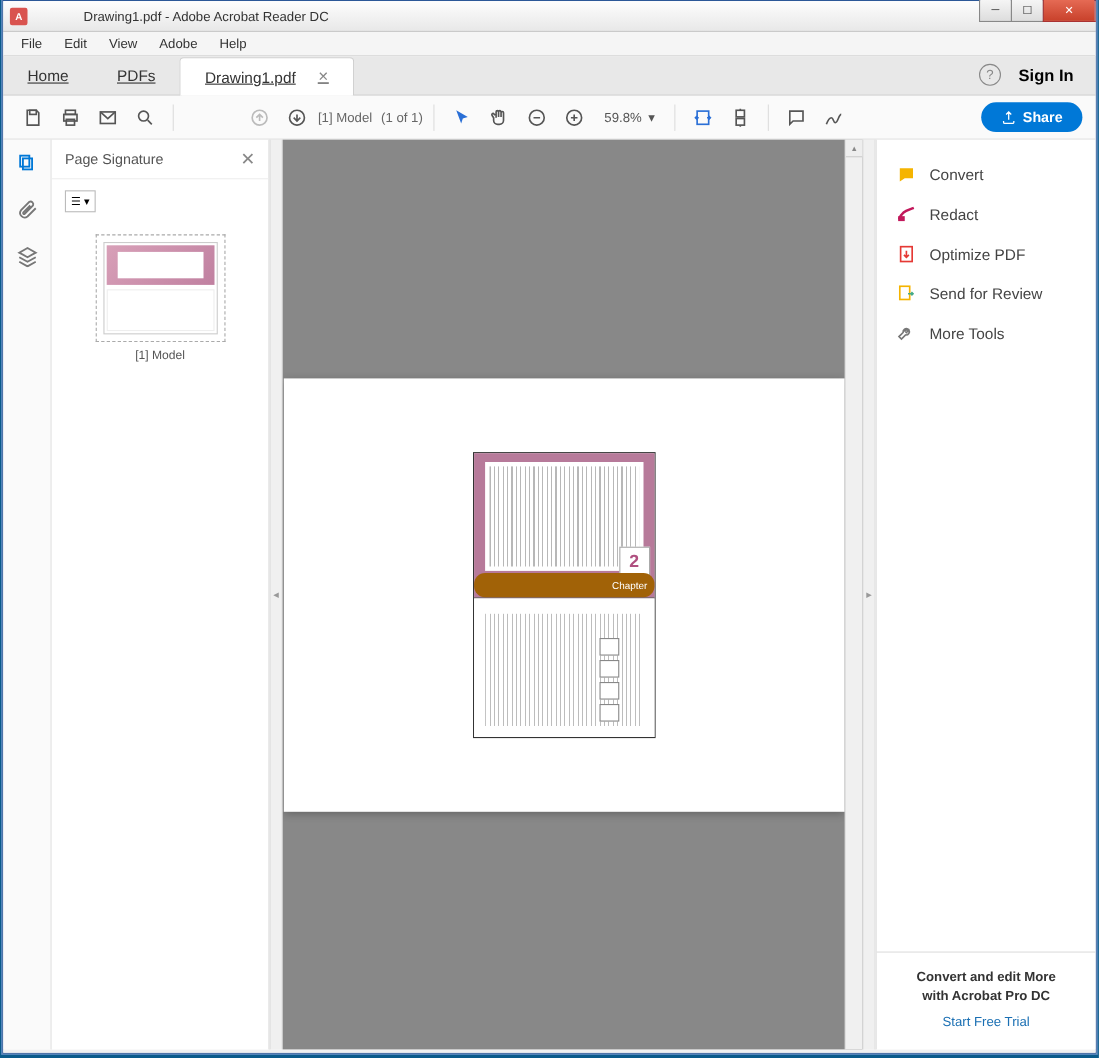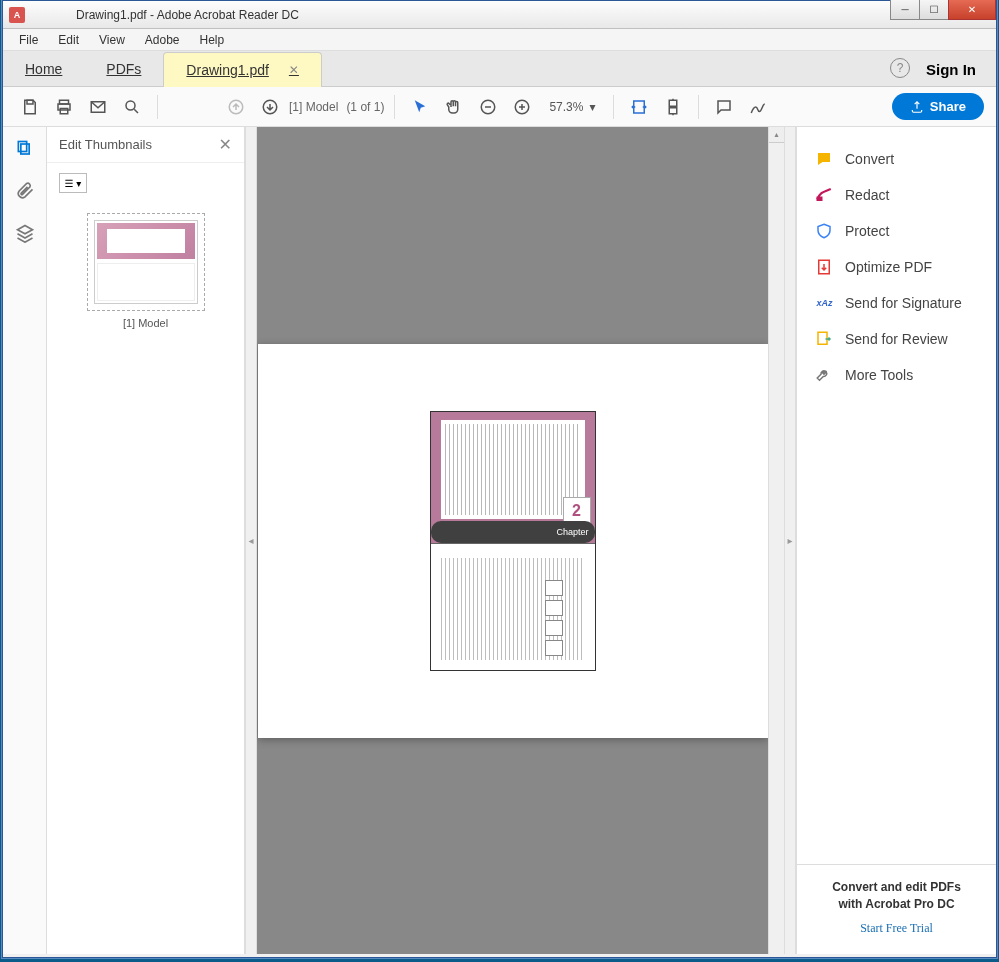--- a/index.html
+++ b/index.html
@@ -8,21 +8,21 @@
 .titlebar { height: 28px; background: linear-gradient(#fdfdfd, #e8e8e8); border-bottom: 1px solid #c0c0c0; display: flex; align-items: center; padding: 0 0 0 6px; font-size: 12px; color: #333; }
 .titlebar .icon { width: 16px; height: 16px; background: #d9534f; border-radius: 2px; margin-right: 6px; display: flex; align-items: center; justify-content: center; color: #fff; font-size: 9px; font-weight: bold; }
 .titlebar .title { flex: 1; margin-left: 45px; }
 .winbtns { display: flex; height: 100%; }
 .winbtn { width: 30px; height: 20px; margin-top: -1px; border: 1px solid #888; border-top: none; display: flex; align-items: center; justify-content: center; font-size: 10px; background: linear-gradient(#f5f5f5, #ddd); margin-left: -1px; cursor: pointer; }
 .winbtn.close { background: linear-gradient(#e56a54, #c8412b); color: #fff; width: 48px; border-color: #a33; }
 .menubar { height: 22px; background: #f5f5f5; display: flex; align-items: center; padding: 0 6px; font-size: 12px; color: #333; border-bottom: 1px solid #ddd; }
 .menubar span { padding: 12px 10px; cursor: pointer; }
 .tabbar { height: 36px; background: #e8e8e8; display: flex; align-items: flex-end; border-bottom: 1px solid #ccc; }
 .tab { padding: 9px 22px; font-size: 14px; color: #333; cursor: pointer; text-decoration: underline; }
-.tab.doc { background: #fef9c3; border: 1px solid #ccc; border-bottom: none; border-radius: 4px 4px 0 0; display: flex; align-items: center; gap: 20px; position: relative; top: 1px; }
+.tab.doc { background: #ffffff; border: 1px solid #ccc; border-bottom: none; border-radius: 4px 4px 0 0; display: flex; align-items: center; gap: 20px; position: relative; top: 1px; }
 .tab.doc .x { color: #888; font-size: 12px; cursor: pointer; }
 .tabbar .spacer { flex: 1; }
 .help-icon { width: 20px; height: 20px; border: 1.5px solid #888; border-radius: 50%; display: flex; align-items: center; justify-content: center; font-size: 12px; color: #888; margin: 0 16px 8px 0; cursor: pointer; }
 .signin { font-size: 15px; font-weight: 600; margin: 0 20px 8px 0; cursor: pointer; }
 .toolbar { height: 40px; background: #fafafa; border-bottom: 1px solid #ddd; display: flex; align-items: center; padding: 0 12px; gap: 4px; }
 .tbtn { width: 30px; height: 30px; display: flex; align-items: center; justify-content: center; cursor: pointer; color: #555; border-radius: 3px; }
 .tbtn svg { width: 18px; height: 18px; }
 .tsep { width: 1px; height: 24px; background: #ddd; margin: 0 6px; }
 .page-ind { font-size: 12px; color: #666; display: flex; align-items: center; gap: 8px; }
 .zoom { font-size: 12px; color: #555; padding: 2px 8px; display: flex; align-items: center; gap: 6px; }
@@ -46,34 +46,34 @@
 .canvas-wrap { flex: 1; background: #888; position: relative; display: flex; }
 .canvas-scroll { flex: 1; overflow: hidden; display: flex; align-items: center; justify-content: center; }
 .scrollbar { width: 16px; background: #f0f0f0; border-left: 1px solid #ddd; position: relative; }
 .scrollbar .track-btn { height: 16px; background: #eee; border-bottom: 1px solid #ccc; cursor: pointer; display:flex; align-items:center; justify-content:center; font-size:8px; color:#888;}
 .collapse-handle { width: 12px; background: #f0f0f0; border-left: 1px solid #ddd; border-right: 1px solid #ddd; display: flex; align-items: center; justify-content: center; cursor: pointer; color: #999; font-size: 10px; }
 .page { width: 510px; height: 394px; background: #fff; box-shadow: 0 2px 8px rgba(0,0,0,.3); display: flex; align-items: center; justify-content: center; }
 .page-content { width: 166px; height: 260px; border: 1px solid #333; display: flex; flex-direction: column; }
 .pg-top { flex: 1.05; background: #b77a9a; position: relative; border-bottom: 1px solid #666; }
 .pg-top .inner { position: absolute; top: 8px; left: 10px; right: 10px; bottom: 24px; background: #fff; }
 .pg-top .lines { position: absolute; inset: 4px; background: repeating-linear-gradient(90deg, #333 0 1px, transparent 1px 4px); opacity: .35; }
-.pg-top .chap-band { position: absolute; bottom: 0; left: 0; right: 0; height: 22px; background: #404040; display: flex; align-items: center; justify-content: flex-end; padding-right: 6px; border-radius: 10px; }
+.pg-top .chap-band { position: absolute; bottom: 0; left: 0; right: 0; height: 22px; background: #a16207; display: flex; align-items: center; justify-content: flex-end; padding-right: 6px; border-radius: 10px; }
 .pg-top .chap-num { position: absolute; right: 4px; bottom: 18px; width: 28px; height: 28px; background: #fff; border: 1px solid #aaa; display: flex; align-items: center; justify-content: center; font-size: 16px; color: #b05080; font-weight: bold; }
 .pg-top .chap-label { font-size: 9px; color: #fff; }
 .pg-bot { flex: 1; background: #fff; position: relative; }
 .pg-bot .lines { position: absolute; top: 14px; left: 10px; right: 10px; bottom: 10px; background: repeating-linear-gradient(90deg, #222 0 1px, transparent 1px 4px); opacity: .3; }
 .pg-bot .boxes { position: absolute; top: 36px; right: 32px; width: 18px; display: flex; flex-direction: column; gap: 4px; }
 .pg-bot .boxes div { height: 16px; border: 1px solid #888; background: #fff; }
 .rightpanel { width: 200px; background: #fff; border-left: 1px solid #ddd; display: flex; flex-direction: column; }
 .rp-list { flex: 1; padding: 14px 0; }
 .rp-item { display: flex; align-items: center; gap: 12px; padding: 9px 18px; font-size: 14px; color: #444; cursor: pointer; }
 .rp-item .ico { width: 18px; height: 18px; display: flex; align-items: center; justify-content: center; }
 .rp-footer { border-top: 1px solid #ddd; padding: 14px 10px 18px; text-align: center; }
 .rp-footer .t1 { font-size: 12px; font-weight: 600; color: #333; line-height: 1.4; }
-.rp-footer .t2 { font-size: 12px; color: #1a6fb3; margin-top: 8px; cursor: pointer; font-family: Liberation Serif, serif; }
+.rp-footer .t2 { font-size: 12px; color: #1a6fb3; margin-top: 8px; cursor: pointer; }
 .statusbar { height: 3px; background: #f0f0f0; }
 </style>
 </head>
 <body>
 
 <div class="window">
 
   <div class="titlebar">
     <div class="icon">A</div>
     <div class="title">Drawing1.pdf - Adobe Acrobat Reader DC</div>
@@ -165,21 +165,21 @@
           <path d="M8 12h8"></path>
         </svg>
       </div>
     <div class="tbtn">
         <svg viewBox="0 0 24 24" fill="none" stroke="currentColor" stroke-width="2">
           <circle cx="12" cy="12" r="9"></circle>
           <path d="M8 12h8M12 8v8"></path>
         </svg>
       </div>
     <div class="zoom">
-      <span>57.3%</span>
+      <span>59.8%</span>
       <span>▾</span>
     </div>
     <div class="tsep"></div>
     <div class="tbtn" style="color:#2a6fd6">
         <svg viewBox="0 0 24 24" fill="none" stroke="currentColor" stroke-width="2">
           <rect x="5" y="4" width="14" height="16"></rect>
           <path d="M3 12h4m10 0h4M5 10l-2 2 2 2m14-4l2 2-2 2"></path>
         </svg>
       </div>
     <div class="tbtn">
@@ -226,21 +226,21 @@
           <svg width="20" height="20" viewBox="0 0 24 24" fill="none" stroke="currentColor" stroke-width="2">
             <path d="M12 3l9 5-9 5-9-5z"></path>
             <path d="M3 13l9 5 9-5"></path>
             <path d="M3 18l9 5 9-5"></path>
           </svg>
         </div>
     </div>
 
     <div class="thumbpanel">
       <div class="thumbhead">
-        <span>Edit Thumbnails</span>
+        <span>Page Signature</span>
         <span class="x">✕</span>
       </div>
       <div class="thumbopts">
         <div class="opt">☰ ▾</div>
       </div>
       <div class="thumblist">
         <div class="thumb">
           <div class="thumb-inner">
             <div class="p1"></div>
             <div class="p2"></div>
@@ -298,63 +298,47 @@
             <span class="ico">
               <svg width="18" height="18" viewBox="0 0 24 24" fill="none" stroke="#c2185b" stroke-width="3">
                 <path d="M3 18c4-10 8-10 18-14"></path>
                 <rect x="2" y="14" width="8" height="6" fill="#c2185b" stroke="none"></rect>
               </svg>
             </span>
             <span>Redact</span>
           </div>
           <div class="rp-item">
             <span class="ico">
-              <svg width="18" height="18" viewBox="0 0 24 24" fill="none" stroke="#3b82f6" stroke-width="2">
-                <path d="M12 3l8 3v5c0 5-3 8-8 10-5-2-8-5-8-10V6z"></path>
-              </svg>
-            </span>
-            <span>Protect</span>
-          </div>
-          <div class="rp-item">
-            <span class="ico">
               <svg width="18" height="18" viewBox="0 0 24 24" fill="none" stroke="#e53935" stroke-width="2">
                 <rect x="5" y="3" width="14" height="18"></rect>
                 <path d="M12 8v8m-3-3l3 3 3-3"></path>
               </svg>
             </span>
             <span>Optimize PDF</span>
           </div>
           <div class="rp-item">
             <span class="ico">
-              <svg width="18" height="18" viewBox="0 0 24 24" fill="#3366cc">
-                <text x="2" y="16" font-size="12" font-weight="bold" font-style="italic">xAz</text>
-              </svg>
-            </span>
-            <span>Send for Signature</span>
-          </div>
-          <div class="rp-item">
-            <span class="ico">
               <svg width="18" height="18" viewBox="0 0 24 24" fill="none" stroke="#f5b400" stroke-width="2">
                 <rect x="4" y="3" width="12" height="16" fill="none"></rect>
                 <path d="M14 12l6 0m-2-2l2 2-2 2" stroke="#4a8" stroke-width="2"></path>
               </svg>
             </span>
             <span>Send for Review</span>
           </div>
           <div class="rp-item">
             <span class="ico">
               <svg width="18" height="18" viewBox="0 0 24 24" fill="none" stroke="#777" stroke-width="2">
                 <path d="M14 7a4 4 0 00-6 4l-5 5 3 3 5-5a4 4 0 004-6l-3 3-2-2z"></path>
               </svg>
             </span>
             <span>More Tools</span>
           </div>
         </div>
       <div class="rp-footer">
-        <div class="t1">Convert and edit PDFs</div>
+        <div class="t1">Convert and edit More</div>
         <div class="t1">with Acrobat Pro DC</div>
         <div class="t2">Start Free Trial</div>
       </div>
     </div>
 
   </div>
 
   <div class="statusbar"></div>
 </div>
 

